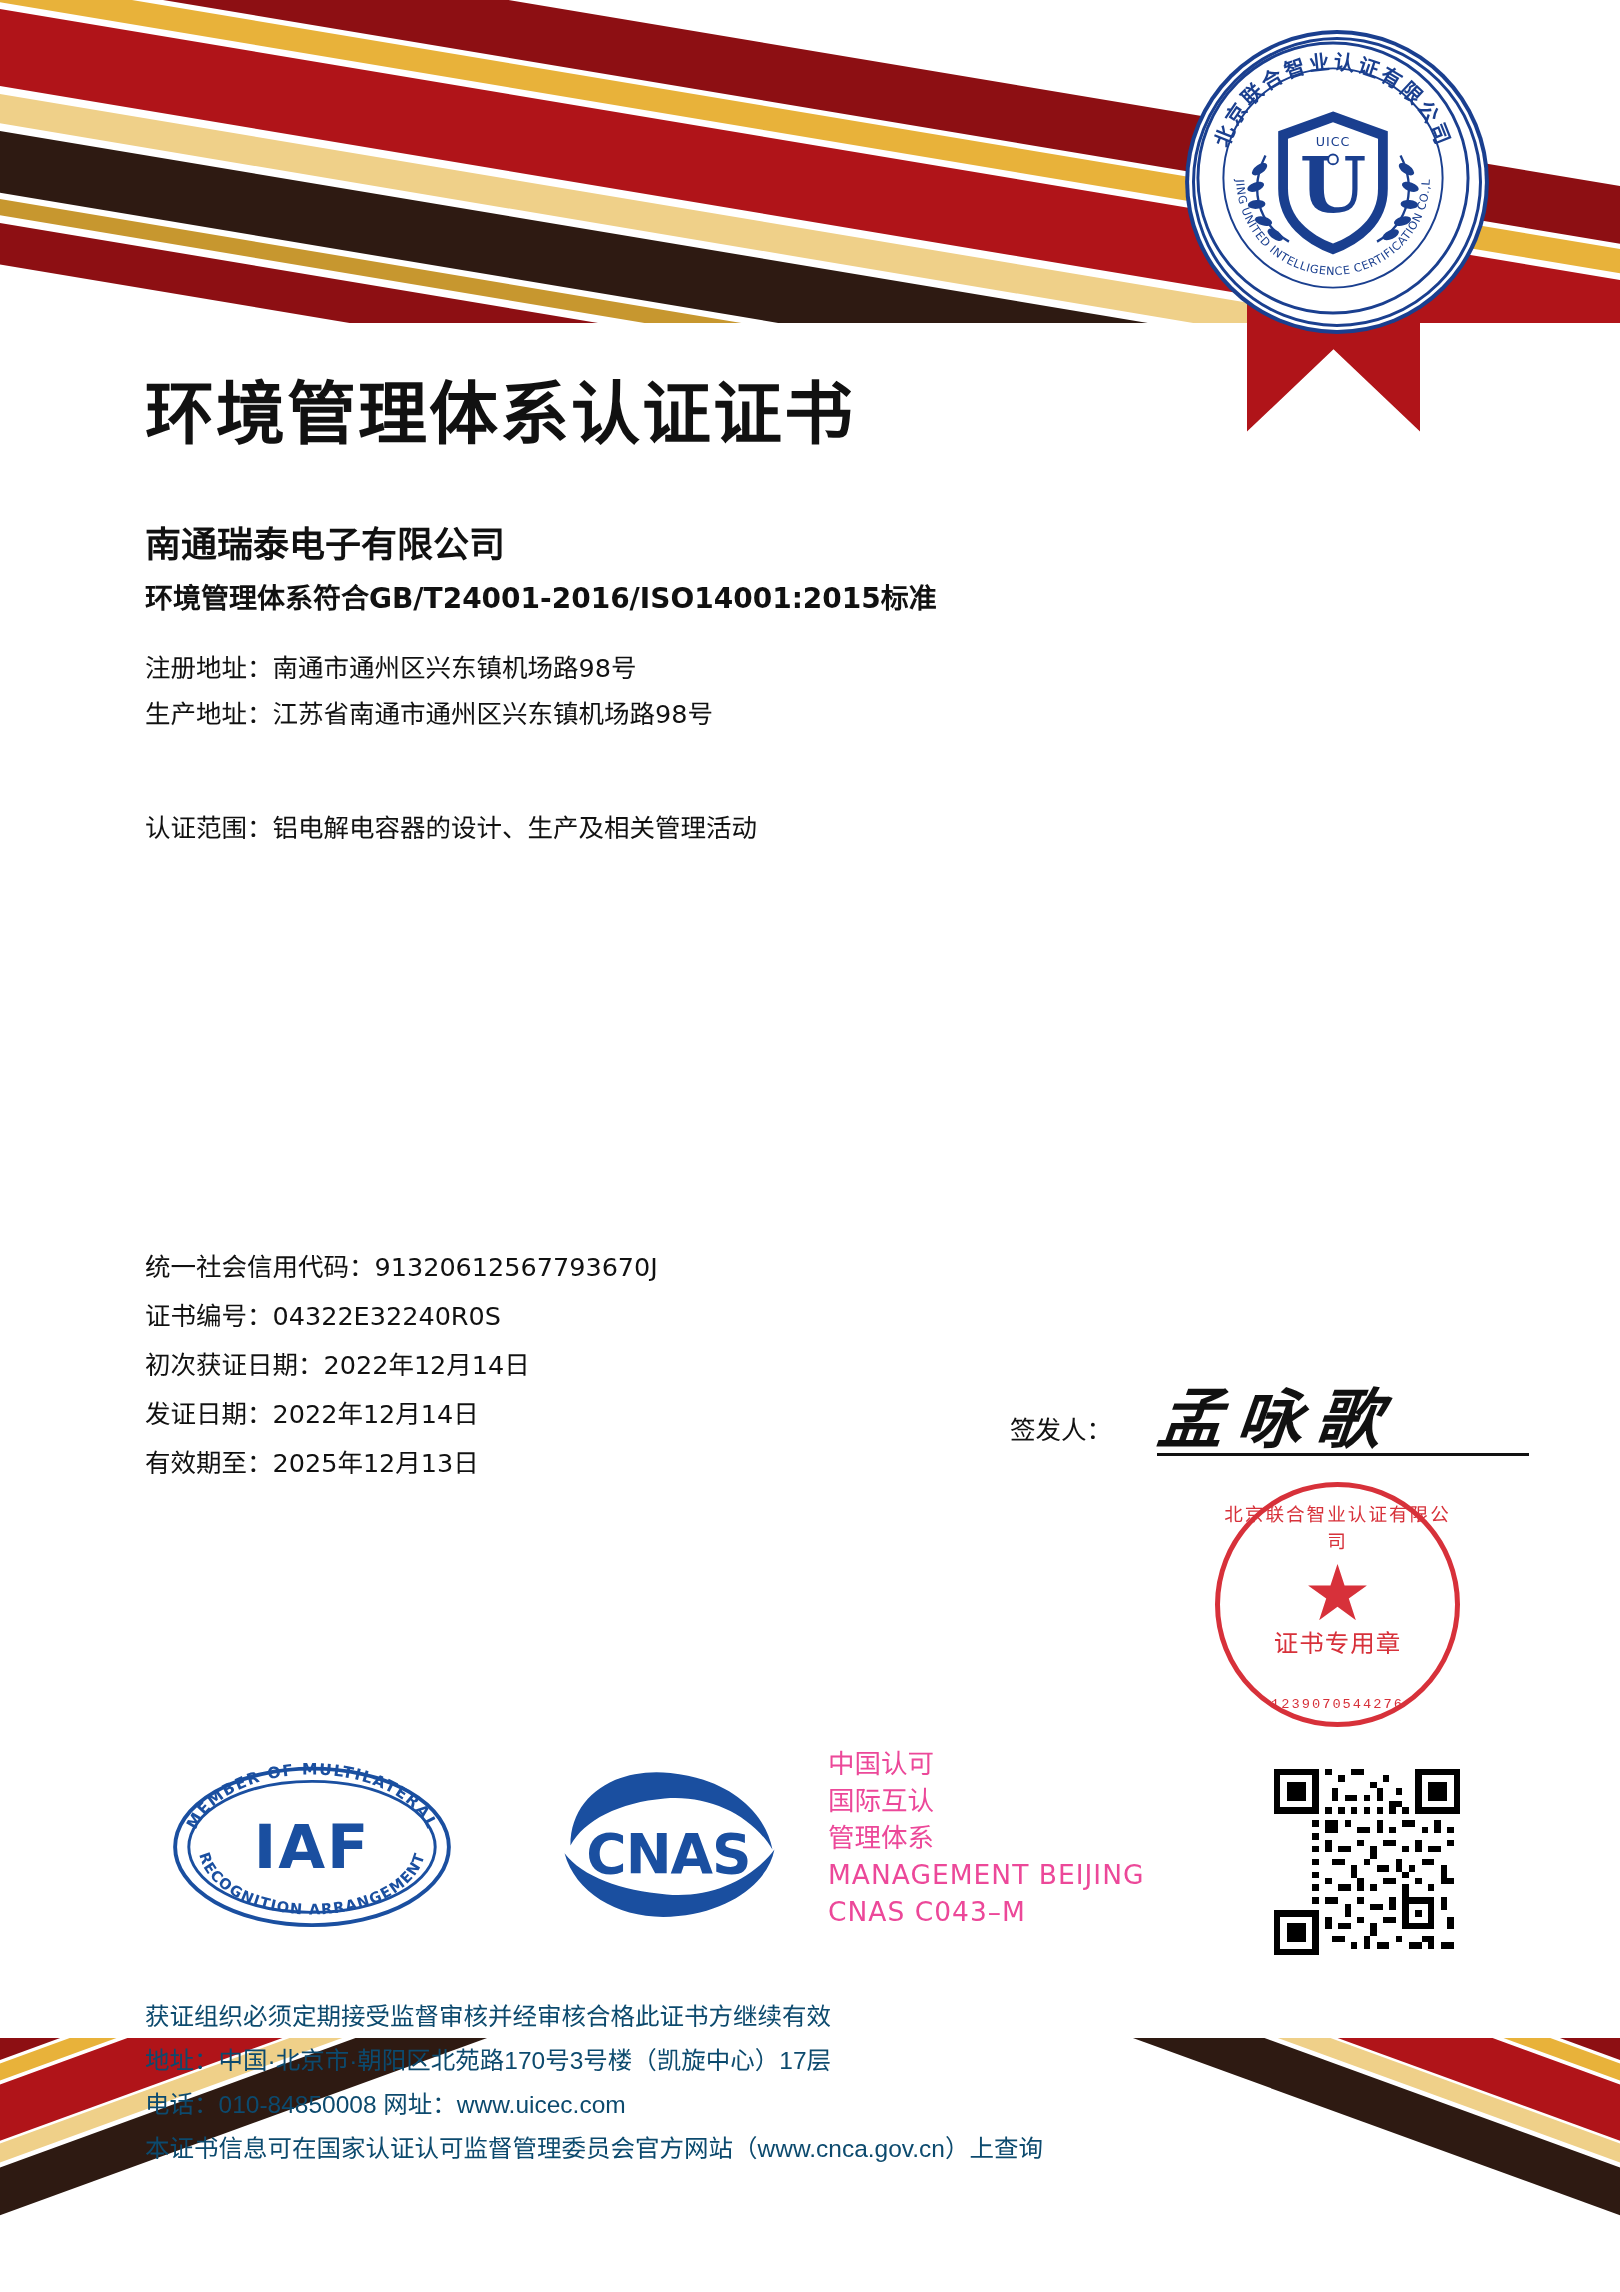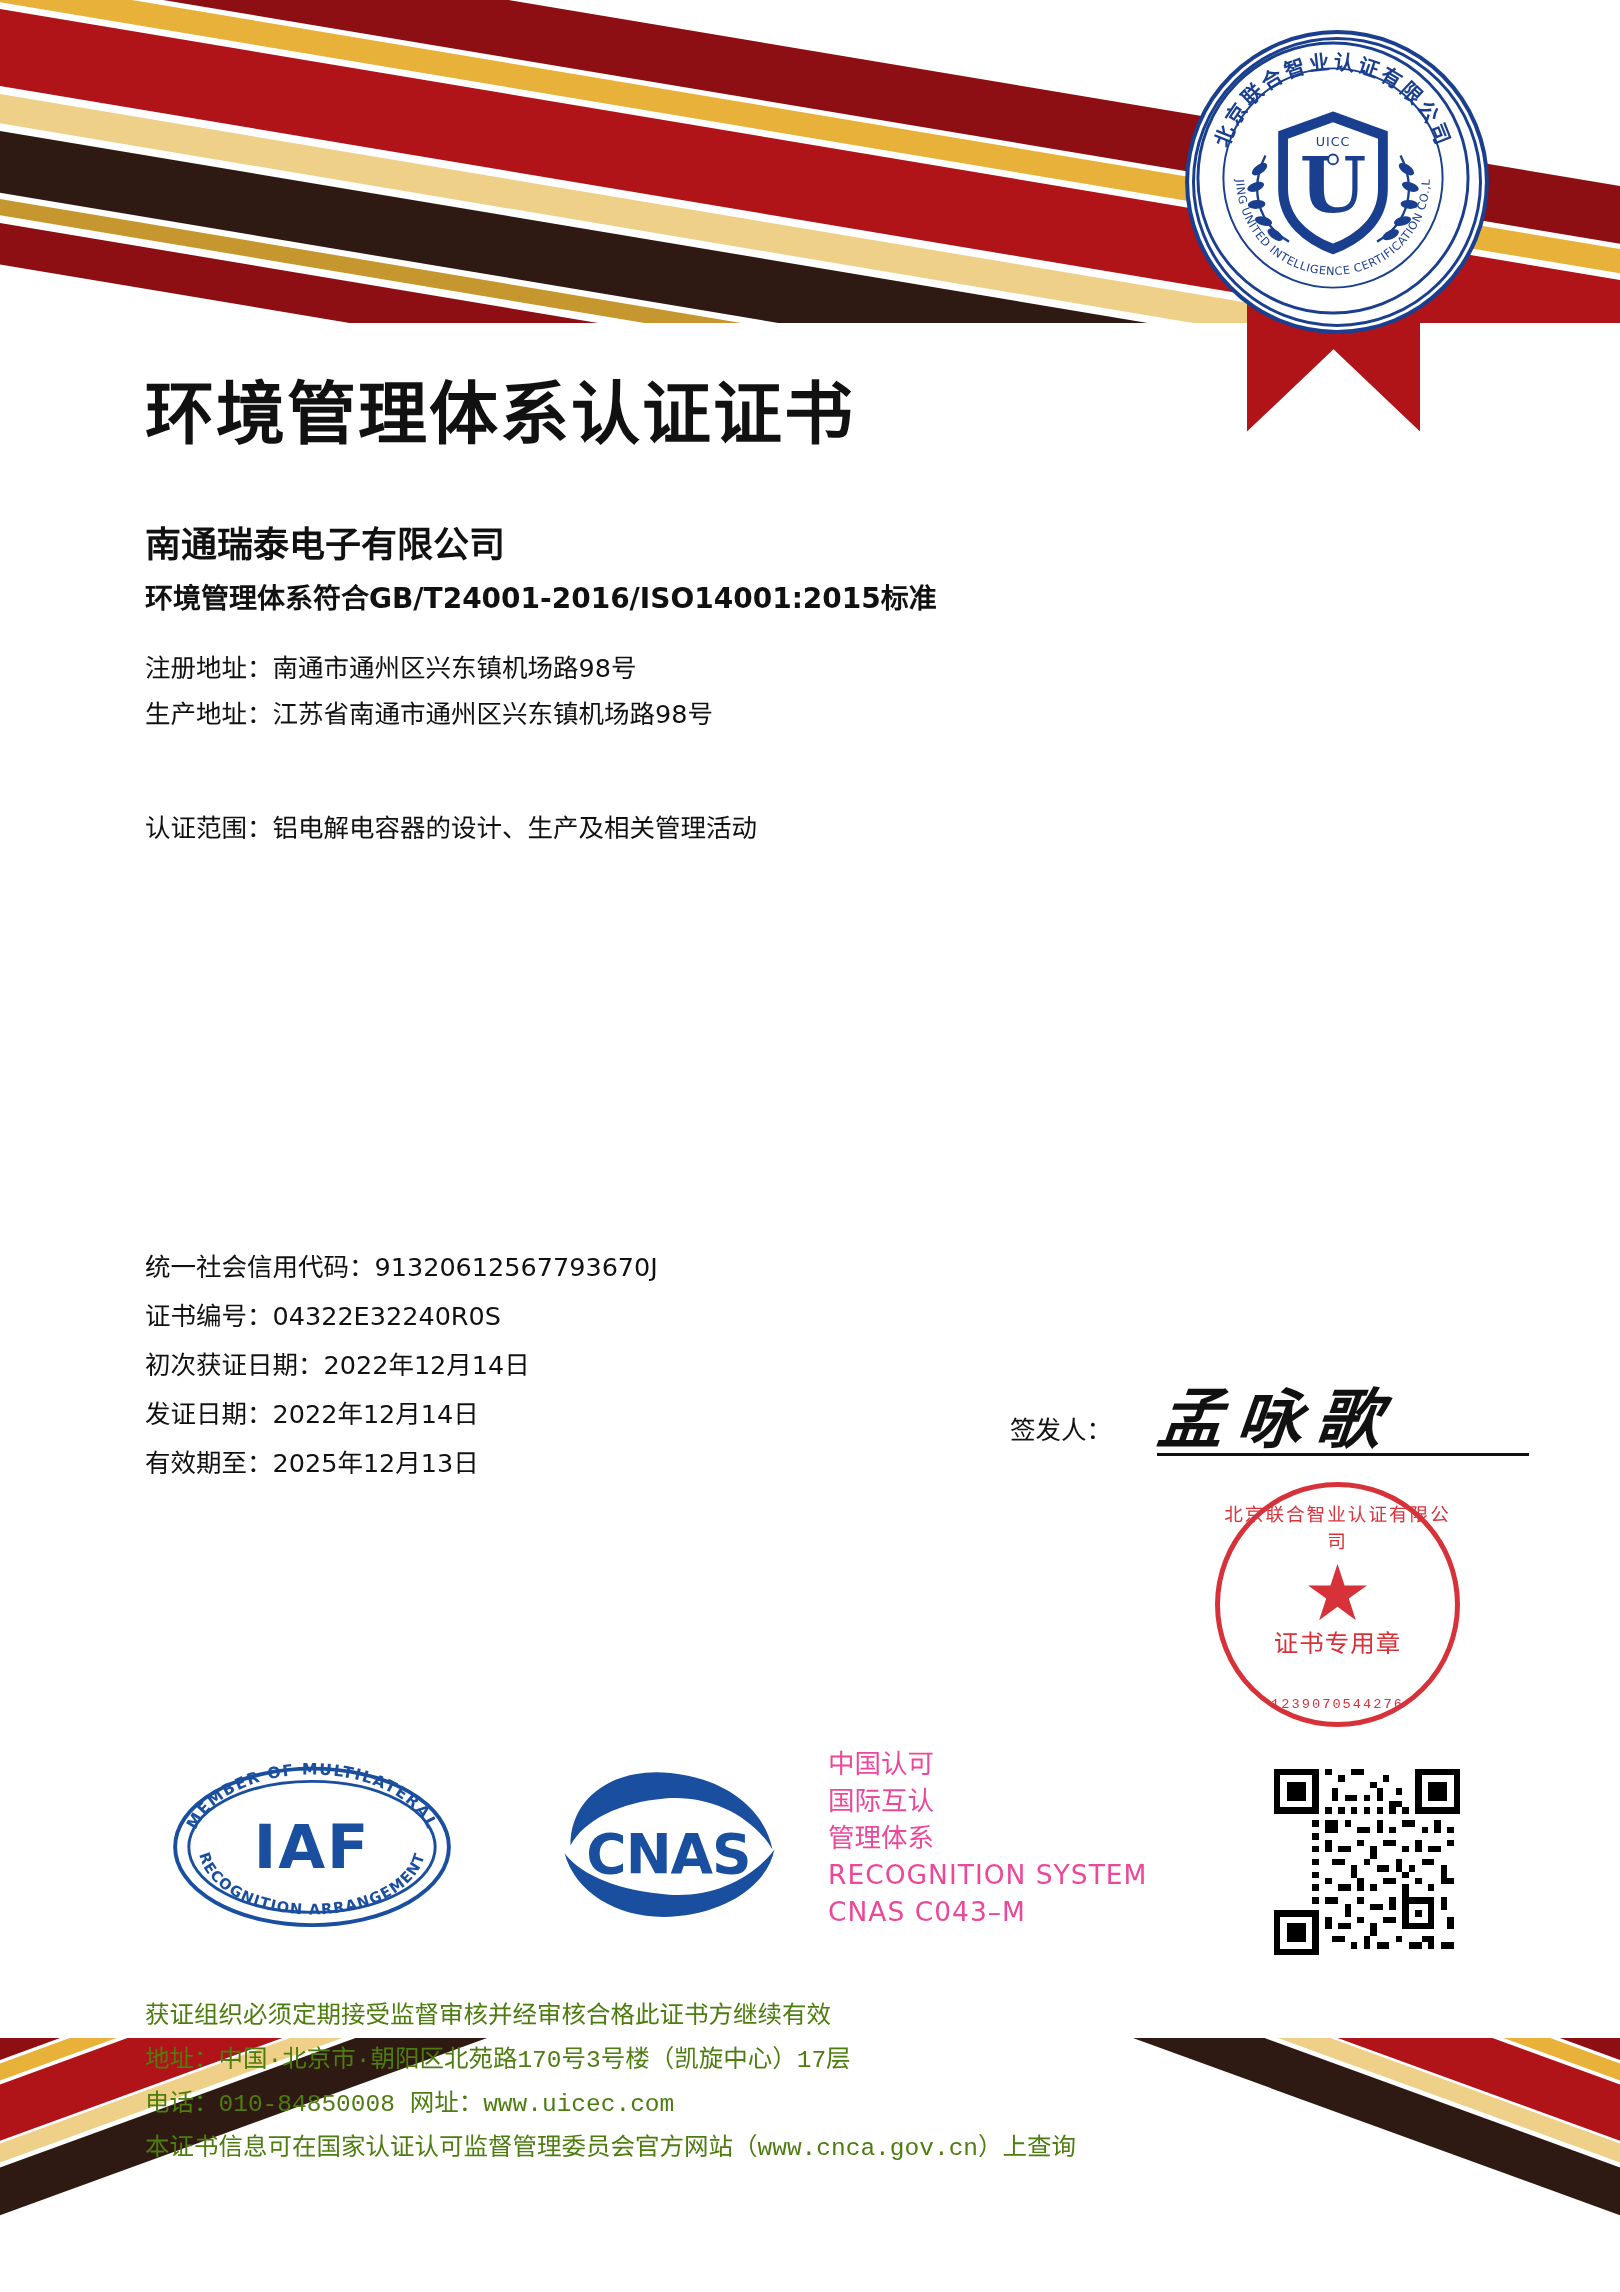--- a/index.html
+++ b/index.html
@@ -252,22 +252,22 @@
     height: 186px;
   }
 
   
   .footer {
     position: absolute;
     left: 145px;
     top: 1995px;
     font-size: 24.5px;
     line-height: 44px;
-    font-family: Liberation Mono, monospace;
-    color: #4d7c0f;
+    font-family: Liberation Sans, sans-serif;
+    color: #0c4a6e;
   }
 </style>
 </head>
 <body>
 
 <div class="corner-tl">
   <div class="band tl-b1"></div>
   <div class="band tl-b2"></div>
   <div class="band tl-b3"></div>
   <div class="band tl-b4"></div>
@@ -388,21 +388,21 @@
     <path d="M30 88 C30 36, 78 8, 132 14 C190 20, 228 52, 236 92 C214 56, 170 36, 126 40 C80 44, 44 62, 30 88 Z" fill="#1a4fa0"></path>
     <path d="M24 96 C36 140, 86 166, 140 160 C196 154, 232 124, 238 92 C214 124, 172 142, 128 138 C82 134, 42 120, 24 96 Z" fill="#1a4fa0"></path>
     <text x="130" y="116" text-anchor="middle" font-family="DejaVu Sans, Liberation Sans, sans-serif" font-size="56" font-weight="bold" fill="#1a4fa0" letter-spacing="-1">CNAS</text>
   </svg>
 </div>
 
 <div class="cnas-text">
   <div>中国认可</div>
   <div>国际互认</div>
   <div>管理体系</div>
-  <div class="en">RECOGNITION SYSTEM</div>
+  <div class="en">MANAGEMENT BEIJING</div>
   <div class="en">CNAS C043–M</div>
 </div>
 
 <div class="qr">
   <svg width="186" height="186" viewBox="0 0 29 29" shape-rendering="crispEdges" xmlns="http://www.w3.org/2000/svg">
     <rect width="29" height="29" fill="#ffffff"></rect>
     <g fill="#000000">
 
       <rect x="0" y="0" width="7" height="1"></rect>
         <rect x="0" y="6" width="7" height="1"></rect>

